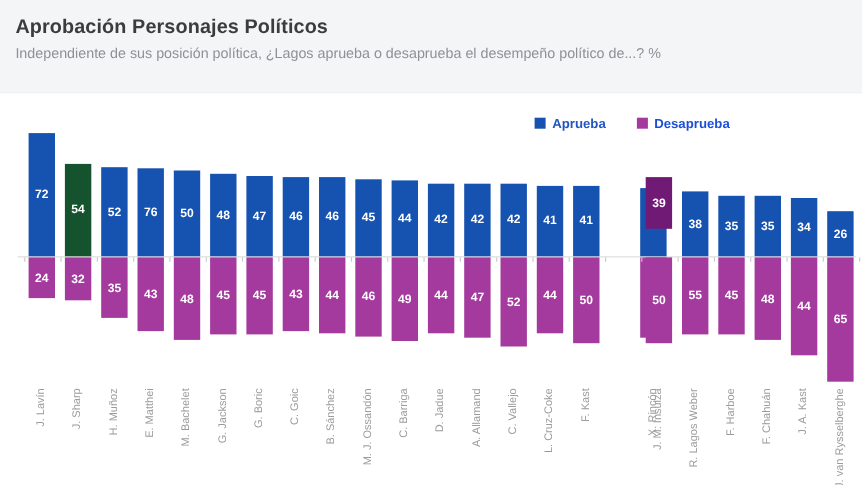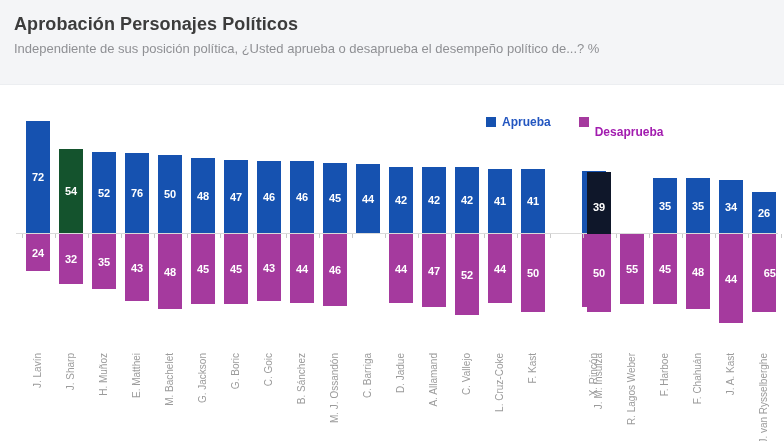--- a/index.html
+++ b/index.html
@@ -23,52 +23,52 @@
   .cat-label { position:absolute; top:268px; left:-5px; width:34px; height:88px;
                display:flex; justify-content:center; align-items:flex-start; }
   .cat-label span { writing-mode:vertical-rl; transform:rotate(180deg);
                     font-size:10px; color:#9b9b9b; white-space:nowrap; line-height:12px; }
 </style>
 </head>
 <body>
 
 <div class="header">
   <div class="title">Aprobación Personajes Políticos</div>
-  <div class="subtitle">Independiente de sus posición política, ¿Usted aprueba o desaprueba el desempeño político de...? %</div>
+  <div class="subtitle">Independiente de sus posición política, ¿Lagos aprueba o desaprueba el desempeño político de...? %</div>
 </div>
 
 <div class="plot">
   <div class="legend">
     <div class="legend-item">
       <span class="legend-swatch" style="background: rgb(22, 82, 176);"></span>
       <span class="legend-label" style="color: rgb(35, 86, 192);">Aprueba</span>
     </div>
     <div class="legend-item">
       <span class="legend-swatch" style="background: rgb(165, 58, 158);"></span>
-      <span class="legend-label" style="color: #a21caf; margin-top: 20px;">Desaprueba</span>
+      <span class="legend-label" style="color: #1d4ed8;">Desaprueba</span>
     </div>
   </div>
   <div class="baseline"></div>
   <div id="bars">
       <div class="cell" style="left: 26px;">
         <div class="bar" style="background: rgb(22, 82, 176); top: 36px; height: 112px;">
           <span class="bar-value">72</span>
         </div>
         <div class="bar" style="background: rgb(165, 58, 158); top: 149px; height: 37px;">
           <span class="bar-value">24</span>
         </div>
         <div class="cat-label">
           <span>J. Lavín</span>
         </div>
       </div>
       <div class="cell" style="left: 59px;">
         <div class="bar" style="background: #14532d; top: 64px; height: 84px; justify-content: center;">
           <span class="bar-value">54</span>
         </div>
-        <div class="bar" style="background: rgb(165, 58, 158); top: 149px; height: 50px;">
+        <div class="bar" style="background: rgb(165, 58, 158); top: 149px; height: 39px;">
           <span class="bar-value">32</span>
         </div>
         <div class="cat-label">
           <span>J. Sharp</span>
         </div>
       </div>
       <div class="cell" style="left: 92px;">
         <div class="bar" style="background: rgb(22, 82, 176); top: 67px; height: 81px;">
           <span class="bar-value">52</span>
         </div>
@@ -153,20 +153,23 @@
           <span class="bar-value">46</span>
         </div>
         <div class="cat-label">
           <span>M. J. Ossandón</span>
         </div>
       </div>
       <div class="cell" style="left: 356px;">
         <div class="bar" style="background: rgb(22, 82, 176); top: 79px; height: 69px;">
           <span class="bar-value">44</span>
         </div>
+        <div class="bar" style="background: rgb(165, 58, 158); top: 149px; height: 76px;">
+          <span class="bar-value">49</span>
+        </div>
         <div class="cat-label">
           <span>C. Barriga</span>
         </div>
       </div>
       <div class="cell" style="left: 389px;">
         <div class="bar" style="background: rgb(22, 82, 176); top: 82px; height: 66px;">
           <span class="bar-value">42</span>
         </div>
         <div class="bar" style="background: rgb(165, 58, 158); top: 149px; height: 69px;">
           <span class="bar-value">44</span>
@@ -224,31 +227,34 @@
           <span class="bar-value">40</span>
         </div>
         <div class="bar" style="background: rgb(165, 58, 158); top: 149px; height: 73px;">
           <span class="bar-value">47</span>
         </div>
         <div class="cat-label">
           <span>X. Rincón</span>
         </div>
       </div>
       <div class="cell" style="left: 587px;">
-        <div class="bar" style="background: #0f172a; top: 87px; height: 70px;">
+        <div class="bar" style="background: #701a75; top: 76px; height: 47px;">
           <span class="bar-value">39</span>
         </div>
         <div class="bar" style="background: rgb(165, 58, 158); top: 149px; height: 78px;">
           <span class="bar-value">50</span>
         </div>
         <div class="cat-label">
           <span>J. M. Insulza</span>
         </div>
       </div>
       <div class="cell" style="left: 620px;">
+        <div class="bar" style="background: rgb(22, 82, 176); top: 89px; height: 59px;">
+          <span class="bar-value">38</span>
+        </div>
         <div class="bar" style="background: rgb(165, 58, 158); top: 149px; height: 70px;">
           <span class="bar-value">55</span>
         </div>
         <div class="cat-label">
           <span>R. Lagos Weber</span>
         </div>
       </div>
       <div class="cell" style="left: 653px;">
         <div class="bar" style="background: rgb(22, 82, 176); top: 93px; height: 55px;">
           <span class="bar-value">35</span>
@@ -279,21 +285,21 @@
           <span class="bar-value">44</span>
         </div>
         <div class="cat-label">
           <span>J. A. Kast</span>
         </div>
       </div>
       <div class="cell" style="left: 752px;">
         <div class="bar" style="background: rgb(22, 82, 176); top: 107px; height: 41px;">
           <span class="bar-value">26</span>
         </div>
-        <div class="bar" style="background: rgb(165, 58, 158); top: 149px; height: 78px; justify-content: flex-end;">
+        <div class="bar" style="background: rgb(165, 58, 158); top: 149px; height: 113px;">
           <span class="bar-value">65</span>
         </div>
         <div class="cat-label">
           <span>J. van Rysselberghe</span>
         </div>
       </div>
     </div>
 <div class="tick" style="left: 21.5px;"></div>
     <div class="tick" style="left: 54.5px;"></div>
     <div class="tick" style="left: 87.5px;"></div>

